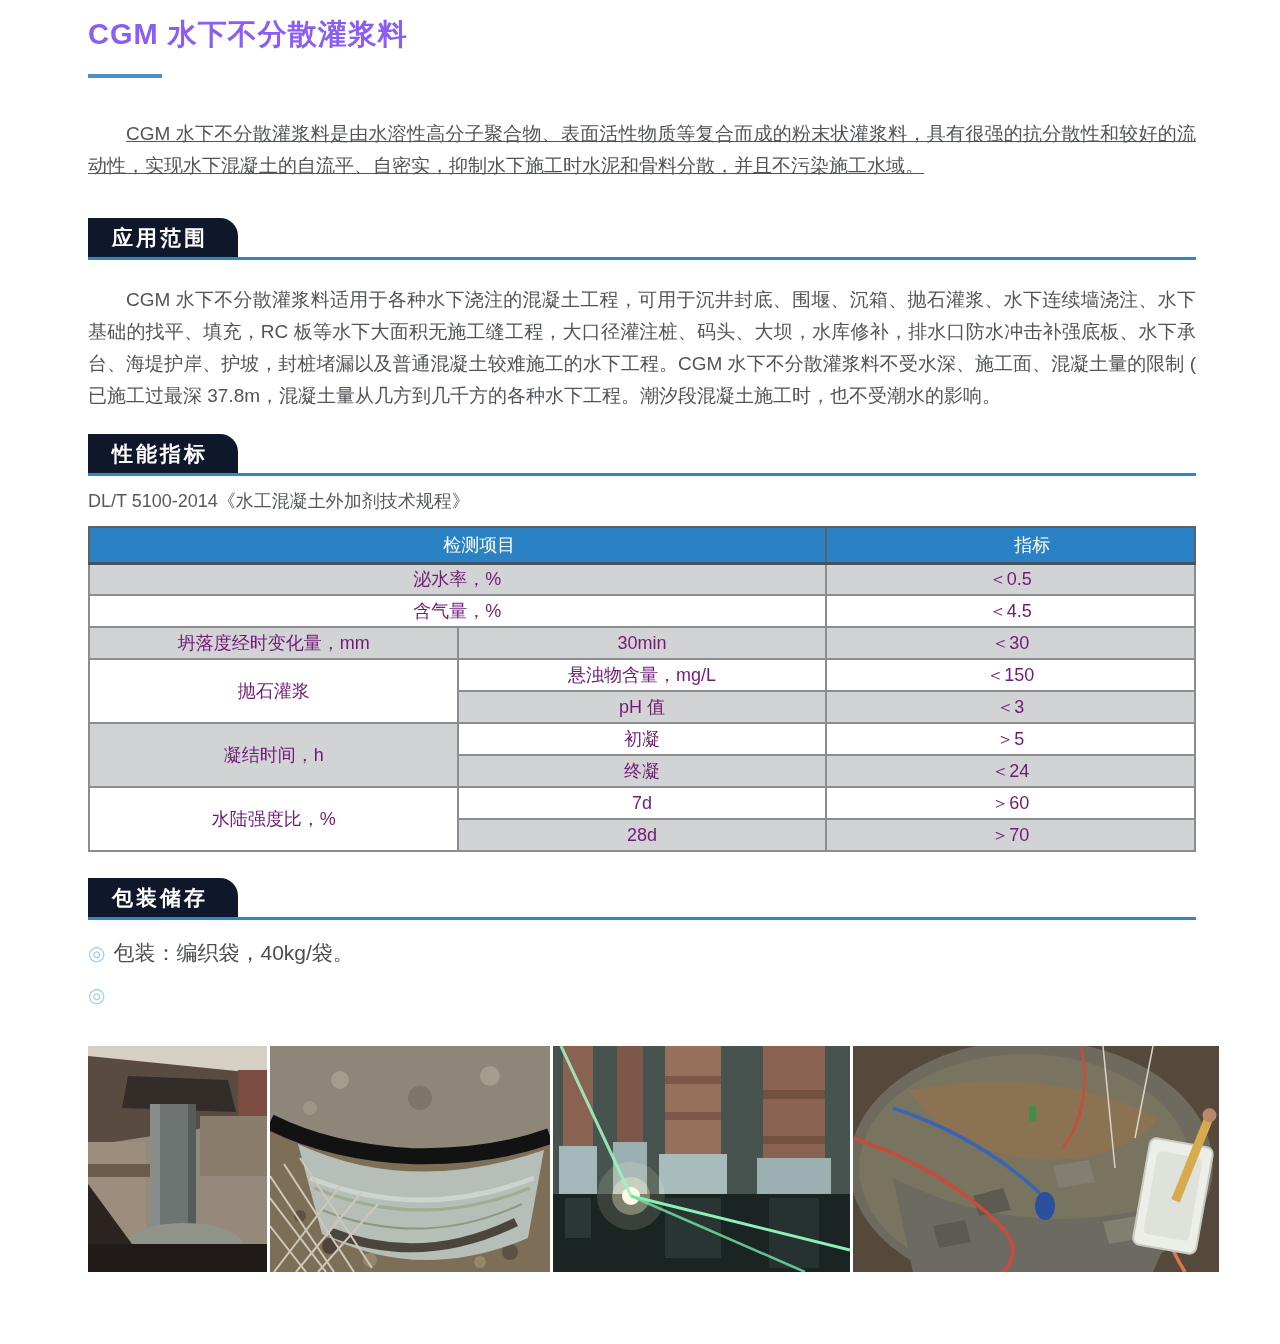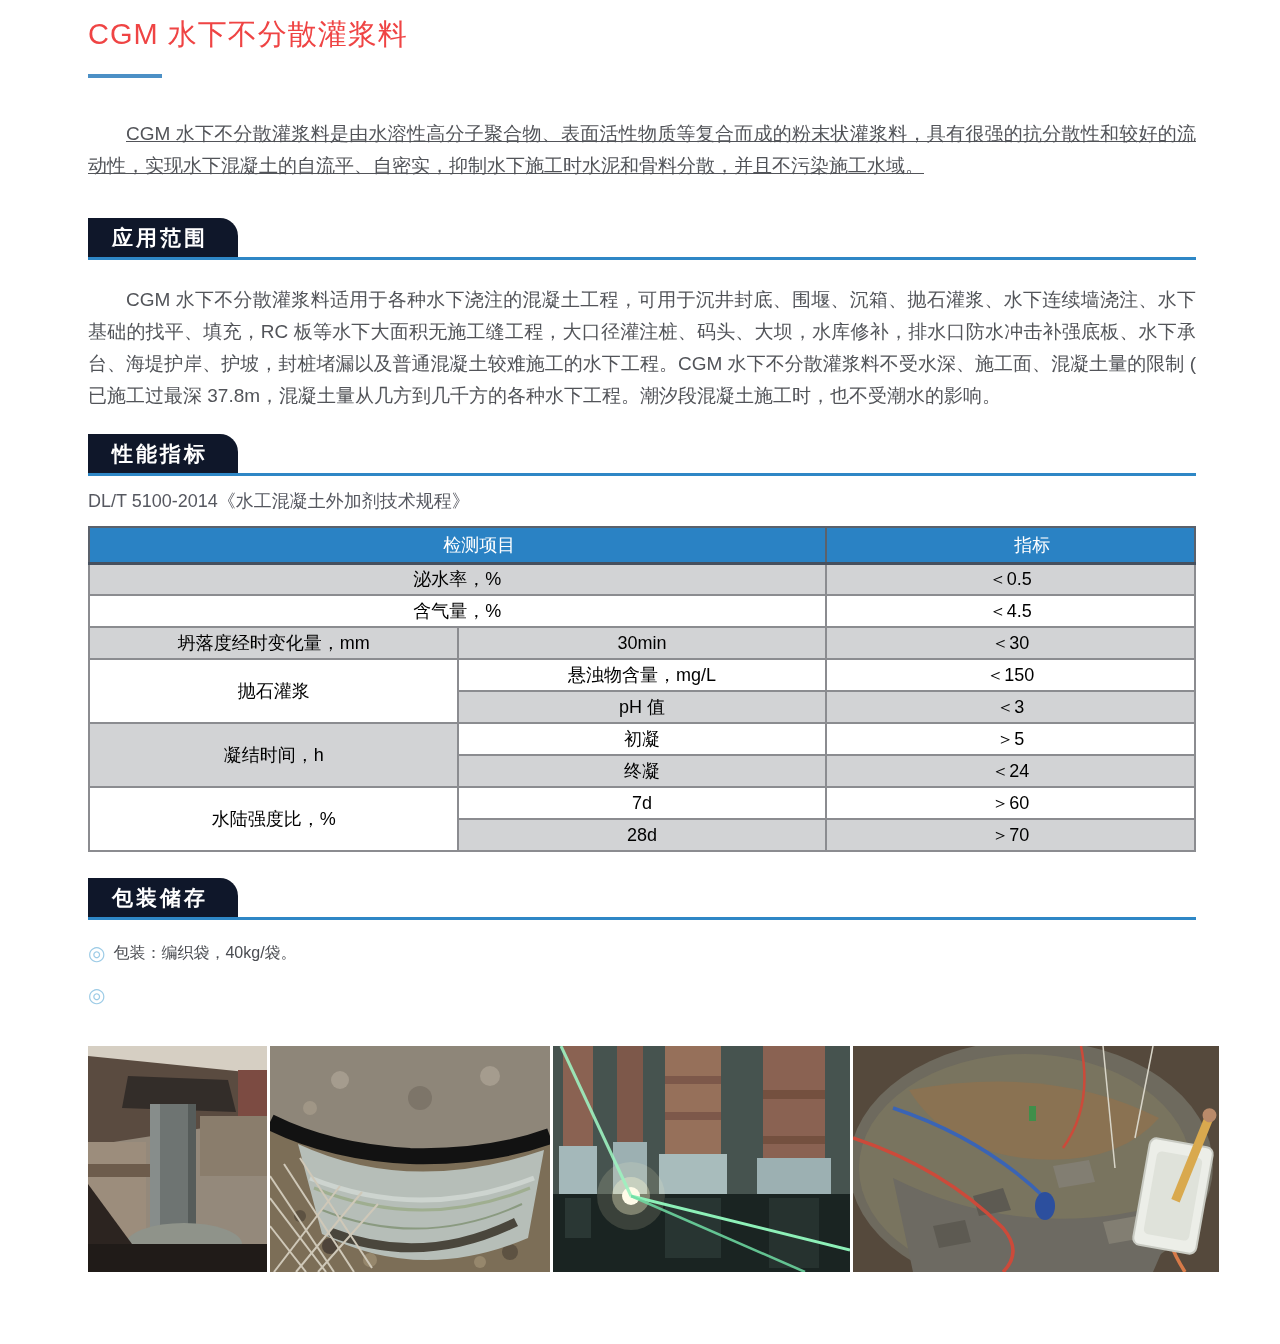--- a/index.html
+++ b/index.html
@@ -1,47 +1,47 @@
 <!DOCTYPE html>
 <html><head>
 <meta charset="utf-8">
 <style>
   * { box-sizing: border-box; margin: 0; padding: 0; }
   html, body { width: 1280px; background: #ffffff; font-family: "Liberation Sans", "DejaVu Sans", sans-serif; }
   body { height: 1344px; overflow: hidden; position: relative; }
   .page { padding: 16px 84px 0 88px; }
 
-  .doc-title { font-size: 29px; font-weight: normal; color: #ef4444; letter-spacing: 1px; line-height: 36px; }
+  .doc-title { font-size: 29px; font-weight: bold; color: #8b5cf6; letter-spacing: 1px; line-height: 36px; }
   .title-underline { width: 74px; height: 4px; background: #4c90c6; margin-top: 22px; }
 
   .para { font-size: 19px; color: #525459; line-height: 32px; text-indent: 2em; text-align: justify; }
   .intro { margin-top: 40px; text-decoration: underline; }
 
   .section-head { margin-top: 36px; border-bottom: 3px solid #2e87c6; line-height: 0; }
   .section-badge { display: inline-block; background: #0f172a; color: #ffffff; font-size: 21px; font-weight: bold;
                    letter-spacing: 3px; line-height: 26px; padding: 7px 30px 6px 24px; border-radius: 0 18px 0 0; }
   .head-performance { margin-top: 22px; }
   .head-packaging { margin-top: 26px; }
   .app-body { margin-top: 24px; }
 
   .standard-note { margin-top: 12px; text-align: left; font-size: 18px; color: #565860; line-height: 26px; }
 
   table.spec { width: 100%; margin-top: 12px; border-collapse: collapse; table-layout: fixed;
                border: 2px solid #6b6e73; }
   table.spec th { background: #2a82c4; color: #ffffff; font-size: 18px; font-weight: normal; height: 36px;
                   border: 2px solid #5b616b; border-bottom: 3px solid #46505e; text-align: center; vertical-align: middle; padding-left: 44px; }
-  table.spec td { font-size: 18px; color: #000000; height: 32px; text-align: center; vertical-align: middle;
+  table.spec td { font-size: 18px; color: #701a75; height: 32px; text-align: center; vertical-align: middle;
                   border: 2px solid #8b8c90; }
   td.g { background: #d2d3d5; }
   td.w { background: #ffffff; }
 
   .bullet-list { margin-top: 16px; }
   .bullet-row { display: flex; align-items: flex-start; margin-top: 8px; line-height: 34px; }
   .bullet-icon { color: #9ccbe6; font-size: 20px; margin-right: 8px; line-height: 34px; }
-  .bullet-text { font-size: 16px; color: #4b4d52; line-height: 34px; }
+  .bullet-text { font-size: 21px; color: #4b4d52; line-height: 34px; }
 
   .photo-strip { display: flex; gap: 3px; margin-top: 34px; height: 226px; }
   .photo { height: 226px; overflow: hidden; background: #777; flex: none; }
   .photo svg { display: block; }
   .photo-1 { width: 179px; }
   .photo-2 { width: 280px; }
   .photo-3 { width: 297px; }
   .photo-4 { width: 366px; }
 </style>
 </head>

